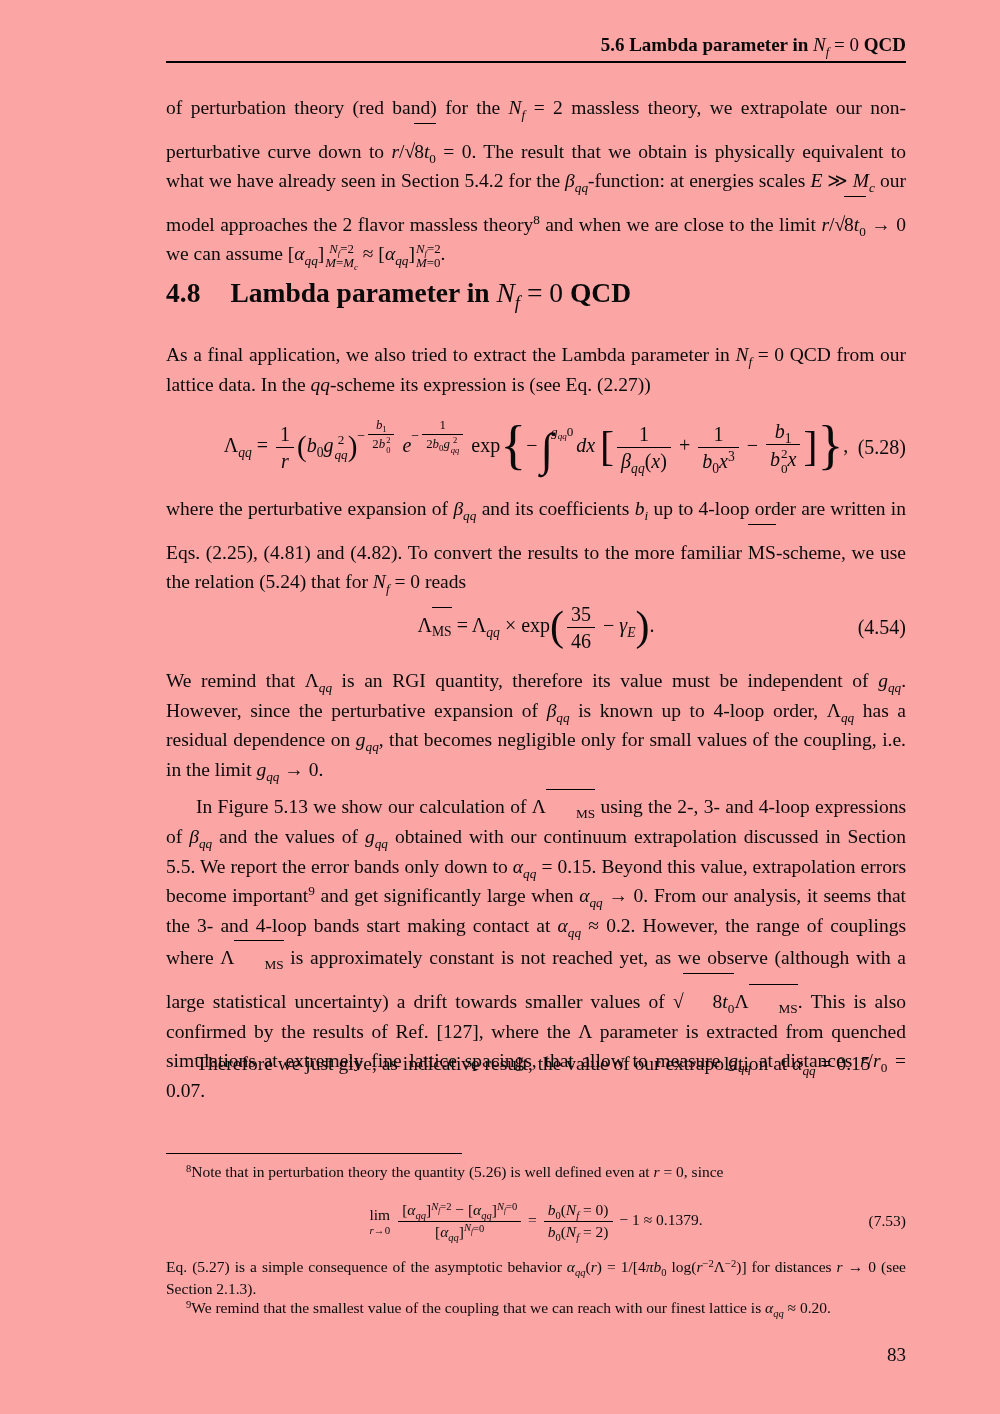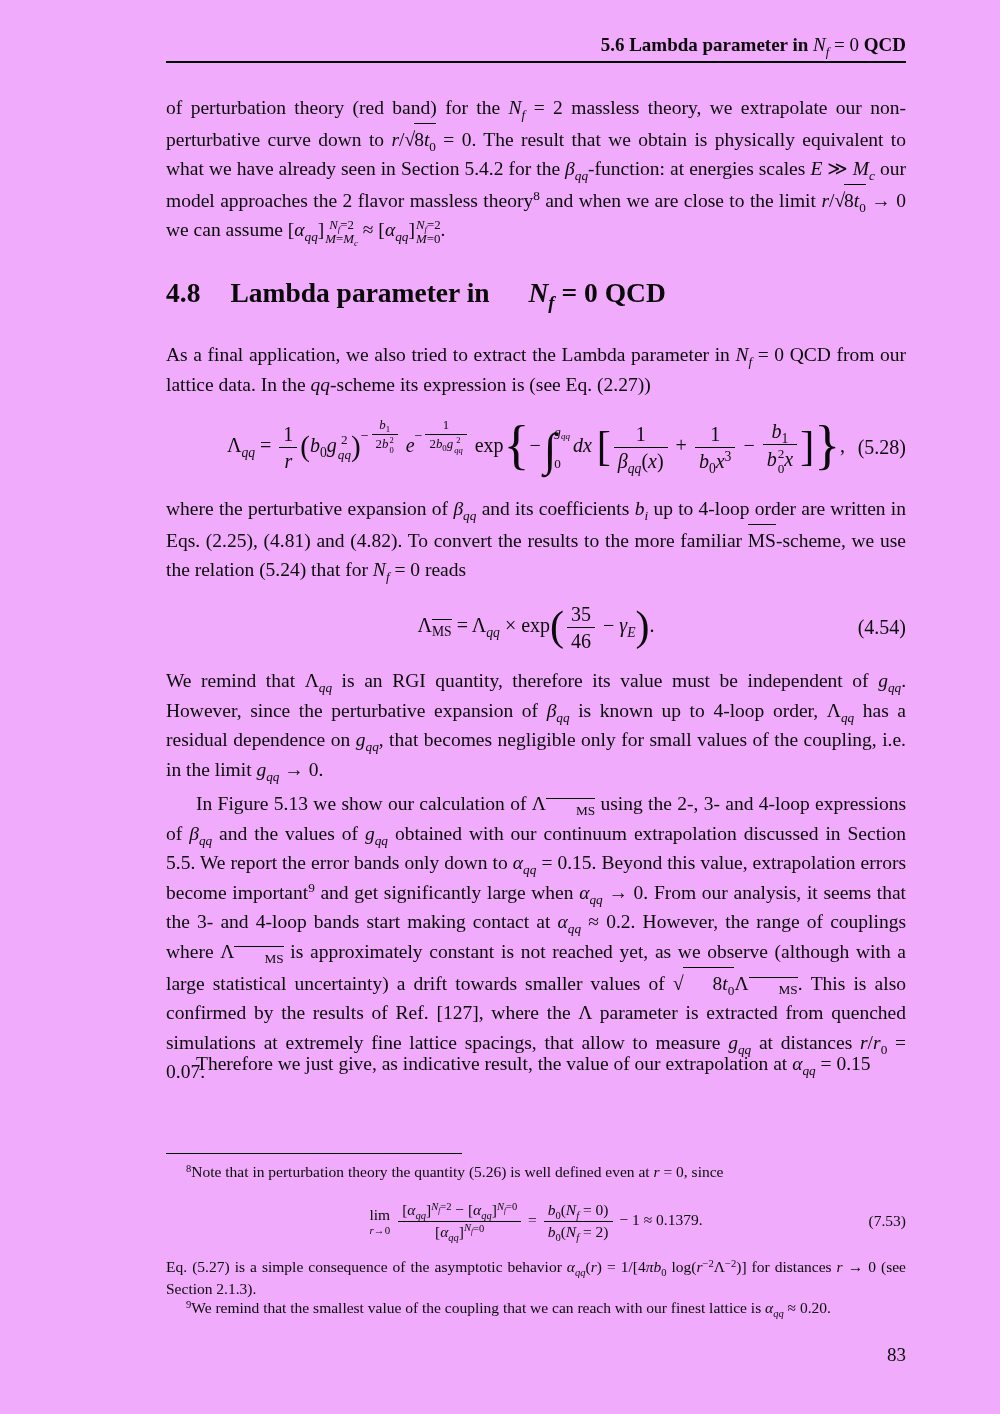--- a/index.html
+++ b/index.html
@@ -1,62 +1,62 @@
 <!DOCTYPE html>
 <html><head>
 <meta charset="utf-8">
 <style>
   html,body{margin:0;padding:0;}
   body{
     width:1000px;height:1414px;background:#ffffff;color:#0a0a0a;
     font-family:"Liberation Serif", serif;
     -webkit-font-smoothing:antialiased;
   }
-  .page{position:relative;width:1000px;height:1414px;overflow:hidden;background:#f0abfc;}
+  .page{position:relative;width:1000px;height:1414px;overflow:hidden;background:#fca5a5;}
   .abs{position:absolute;left:166px;width:740px;}
   
   .running-header{top:34px;text-align:right;font-weight:bold;font-size:19px;}
   .running-header .mathmed{font-weight:normal;}
   .header-rule{top:61px;height:2px;background:#000;}
   
   .body{margin:0;font-size:19.5px;line-height:29.6px;text-align:justify;}
   .indent{text-indent:30px;}
   
   .section-heading{font-size:27.5px;font-weight:bold;}
   .sec-num{margin-right:30px;}
-  .section-heading .mathmed{font-weight:bold;margin-left:32px;}
+  .section-heading .mathmed{font-weight:normal;}
   
   .fn{margin:0;font-size:15.5px;line-height:21.5px;text-align:justify;}
   .fn-rule{top:1153px;width:296px;height:1px;background:#000;}
   .fn-indent{text-indent:20px;}
   .page-number{top:1344px;text-align:right;font-size:19px;}
   
   .eq{display:flex;align-items:center;justify-content:center;font-size:20px;}
   .eq .tag{position:absolute;right:0;top:50%;transform:translateY(-50%);font-family:Liberation Serif, serif;}
   .eqf{font-size:15.5px;}
   
   i{font-style:italic;}
   sub,sup{font-size:0.68em;line-height:0;}
   sub{vertical-align:-0.35em;}
   sup{vertical-align:0.5em;}
-  .ovl{display:inline-block;border-top:1px solid #000;line-height:1.1;padding-top:5px;}
+  .ovl{display:inline-block;border-top:1px solid #000;line-height:1.1;padding-top:17px;}
   .sq{letter-spacing:-1px;}
   .frac{display:inline-block;vertical-align:middle;text-align:center;line-height:1.2;margin:0 3px;}
   .frac>.fn2{display:block;border-bottom:1.2px solid #000;padding:0 4px 1px 4px;}
   .frac>.fd2{display:block;padding:1px 4px 0 4px;}
   .sm{font-size:0.92em;}
   .ss{display:inline-block;text-align:center;font-size:0.66em;line-height:1.15;vertical-align:-0.55em;margin-left:1px;}
   .ss>span{display:block;}
   .expsup{font-size:0.7em;vertical-align:0.85em;line-height:0;}
   .d1{font-size:1.45em;line-height:0;vertical-align:-0.12em;}
   .d2{font-size:2.1em;line-height:0;vertical-align:-0.18em;}
   .d3{font-size:2.7em;line-height:0;vertical-align:-0.2em;}
   .intwrap{display:inline-block;white-space:nowrap;margin:0 3px;}
   .int{font-size:2.3em;line-height:0;vertical-align:-0.28em;}
-  .ilims{display:inline-flex;flex-direction:column;justify-content:space-between;height:3.4em;vertical-align:middle;font-size:0.66em;line-height:1;text-align:left;margin-left:-2px;}
+  .ilims{display:inline-flex;flex-direction:row;justify-content:space-between;height:3.4em;vertical-align:middle;font-size:0.66em;line-height:1;text-align:left;margin-left:-2px;}
   .lim{display:inline-block;text-align:center;line-height:1.15;vertical-align:middle;margin-right:5px;}
   .lim>span{display:block;}
   .lim .limsub{font-size:0.7em;}
   .losub{font-size:0.66em;vertical-align:-1.5em;line-height:0;margin-left:2px;}
 </style>
 </head>
 <body>
 
 <div class="page">
 

